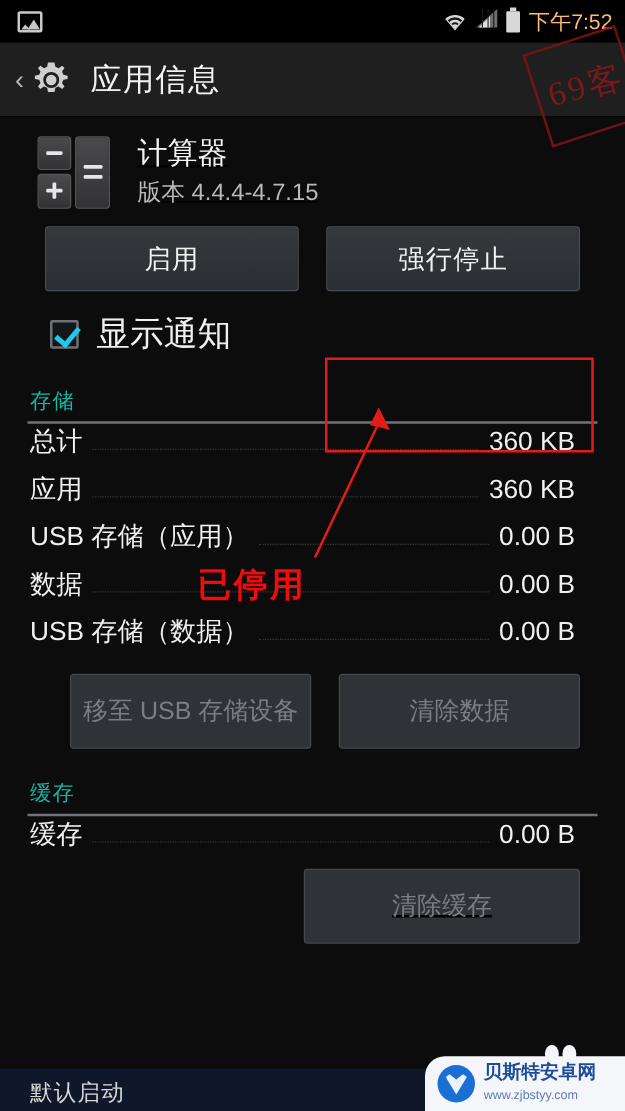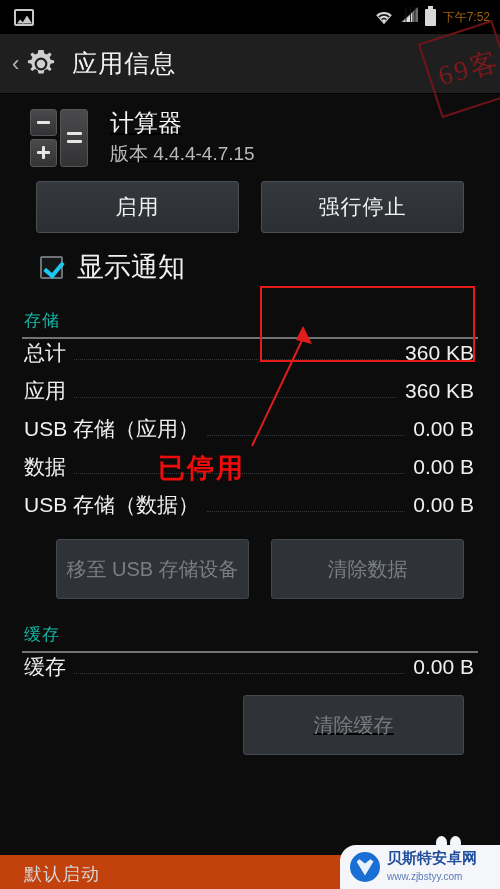--- a/index.html
+++ b/index.html
@@ -68,22 +68,22 @@
     position: relative;
   }
   .battery-icon::before {
     content: "";
     position: absolute;
     top: -3px; left: 3px;
     width: 5px; height: 3px;
     background: #d8d8d8;
   }
   .sb-time {
-    color: #a16207;
-    font-size: 12px;
+    color: #fdba74;
+    font-size: 17px;
     letter-spacing: 0px;
     margin-left: 0;
   }
 
   
   .actionbar {
     position: relative;
     height: 60px;
     background: #1f1f1f;
     display: flex;
@@ -246,21 +246,21 @@
     height: 2px;
     background: #6f7377;
     margin: 0 22px;
   }
 
   
   .drow {
     display: flex;
     align-items: baseline;
     height: 38px;
-    padding: 0 26px 0 24px;
+    padding: 0 40px 0 24px;
     position: relative;
   }
   .dlabel { color: #f0f0f0; font-size: 21px; white-space: nowrap; }
   .dleader {
     flex: 1;
     border-bottom: 1px dotted #33383c;
     margin: 0 8px 6px 8px;
   }
   .dvalue { color: #f0f0f0; font-size: 21px; white-space: nowrap; }
 
@@ -293,21 +293,21 @@
   }
   .cache-btn-row .spacer { flex: 1; }
   .cache-btn-row .sbtn { flex: 1; }
 
   
   .lower {
     position: absolute;
     left: 0; right: 0;
     bottom: 0;
     height: 34px;
-    background: #c2410c;
+    background: #0f172a;
   }
   .lower .sec-title {
     color: #d6d6d6;
     font-size: 18px;
     padding-top: 7px;
   }
 
   
   .annot-text {
     position: absolute;

